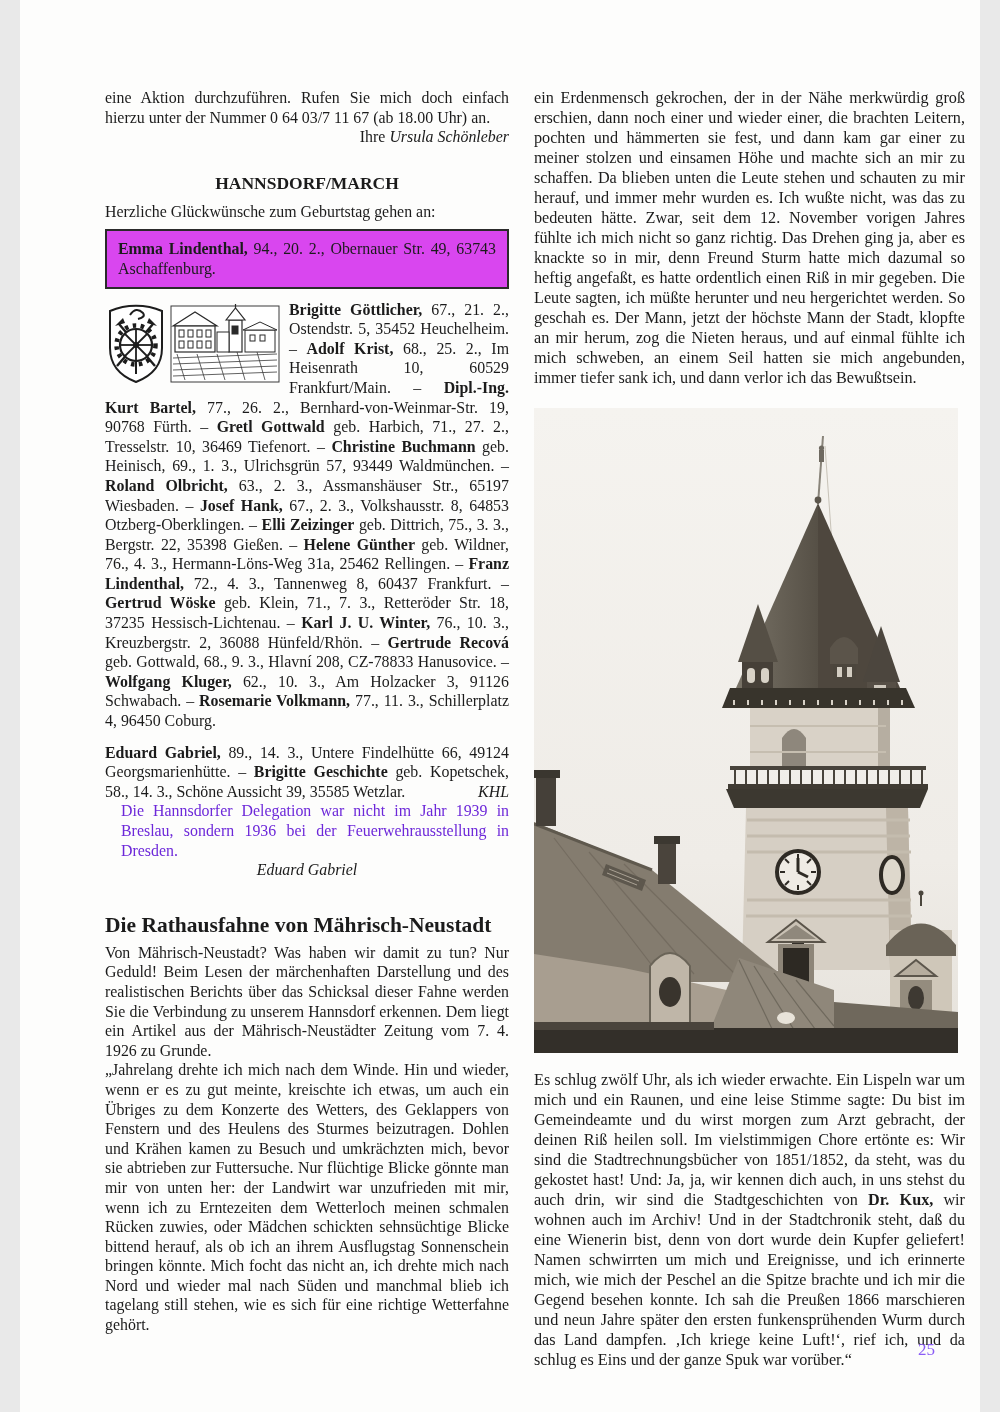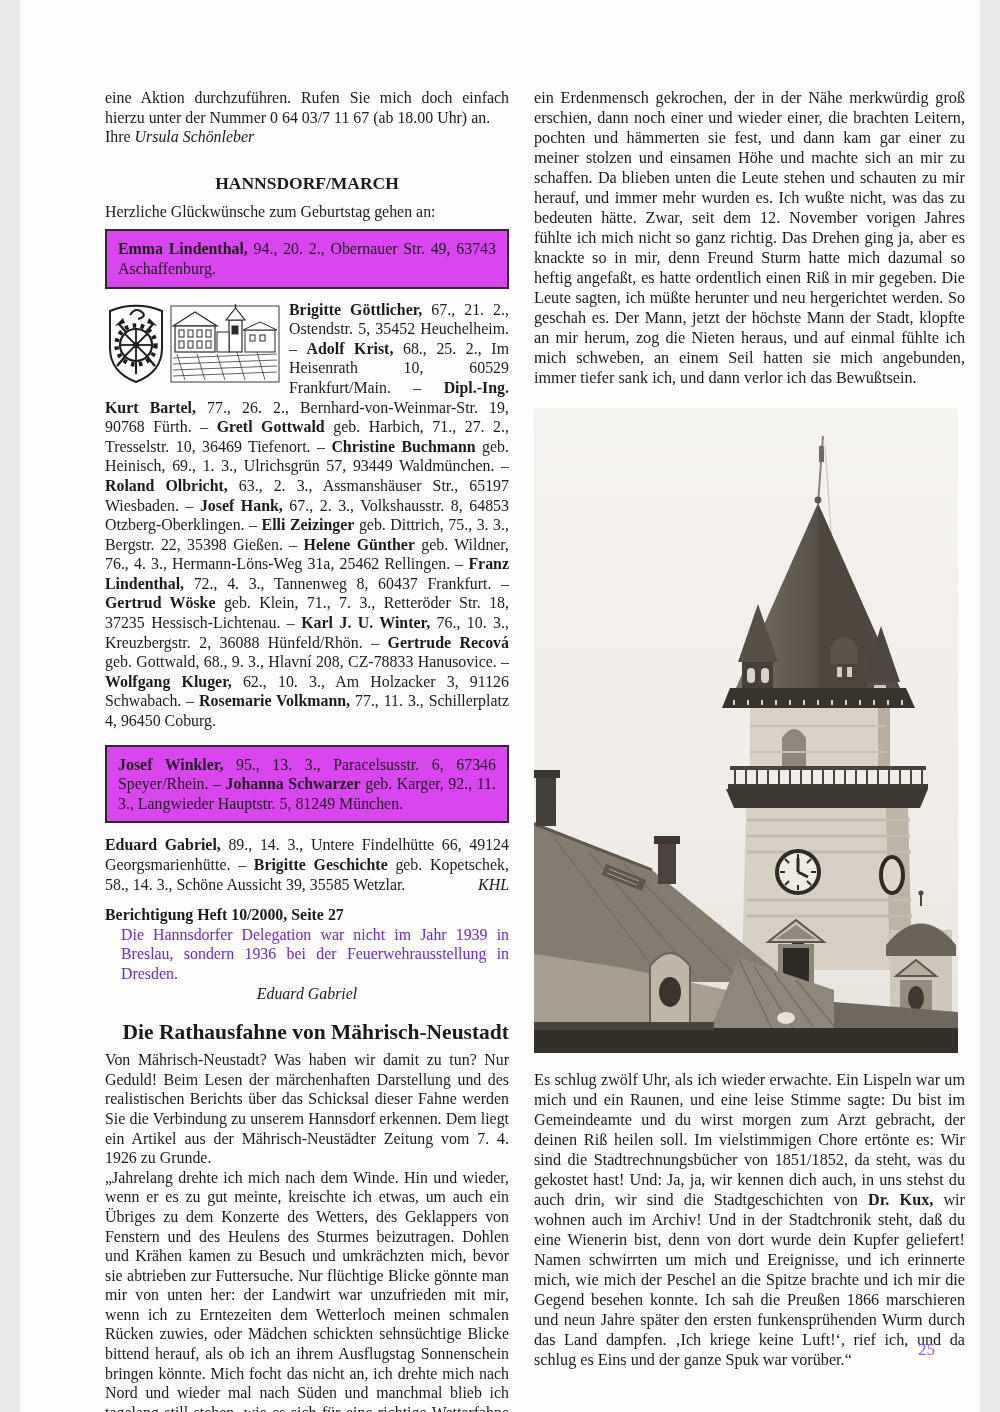--- a/index.html
+++ b/index.html
@@ -23,20 +23,21 @@
     text-align:justify;
   }
   .col-right .jt{font-size:16.2px;line-height:20px;}
 
   .b{font-weight:bold;}
   .i{font-style:italic;}
 
   .sig{
     margin:0 0 24px;
     font-size:15.9px;line-height:19.6px;
+    text-align:right;
   }
   .sec-h{
     margin:26px 0 8px;
     font-size:17.5px;line-height:21px;
     text-align:center;font-weight:bold;
   }
   .bbox{
     margin:8px 0 0;
     border:2px solid #2b2b2b;
     background:#d946ef;
@@ -53,23 +54,23 @@
 
   .corr-h{
     margin:11px 0 0;
     font-size:15.9px;line-height:19.6px;
     font-weight:bold;
   }
   .corr-body{color:#6d28d9;margin-left:16px;}
   .corr-sig{margin:0;text-align:center;font-style:italic;font-size:15.9px;line-height:19.6px;}
 
   .article-title{
-    margin:16px 0 5px;
+    margin:32px 0 5px;
     font-size:21.5px;line-height:26px;
-    text-align:right;font-weight:bold;
+    text-align:left;font-weight:bold;
   }
 
   .photo{
     width:424px;height:645px;
     margin:20px 0 17px 0;
     display:block;
   }
 
   .page-number{
     position:absolute;
@@ -156,30 +157,26 @@
               <line x1="112" y1="52" x2="120" y2="78"></line>
               <line x1="132" y1="50" x2="140" y2="78"></line>
               <line x1="152" y1="50" x2="160" y2="78"></line>
             </g>
           </g>
         </svg>
       </span>
       <span><span class="b">Brigitte Göttlicher,</span><span> 67., 21. 2., Ostendstr. 5, 35452 Heuchelheim. – </span><span class="b">Adolf Krist,</span><span> 68., 25. 2., Im Heisenrath 10, 60529 Frankfurt/Main. – </span><span class="b">Dipl.-Ing. Kurt Bartel,</span><span> 77., 26. 2., Bernhard-von-Weinmar-Str. 19, 90768 Fürth. – </span><span class="b">Gretl Gottwald</span><span> geb. Harbich, 71., 27. 2., Tresselstr. 10, 36469 Tiefenort. – </span><span class="b">Christine Buchmann</span><span> geb. Heinisch, 69., 1. 3., Ulrichsgrün 57, 93449 Waldmünchen. – </span><span class="b">Roland Olbricht,</span><span> 63., 2. 3., Assmanshäuser Str., 65197 Wiesbaden. – </span><span class="b">Josef Hank,</span><span> 67., 2. 3., Volkshausstr. 8, 64853 Otzberg-Oberklingen. – </span><span class="b">Elli Zeizinger</span><span> geb. Dittrich, 75., 3. 3., Bergstr. 22, 35398 Gießen. – </span><span class="b">Helene Günther</span><span> geb. Wildner, 76., 4. 3., Hermann-Löns-Weg 31a, 25462 Rellingen. – </span><span class="b">Franz Lindenthal,</span><span> 72., 4. 3., Tannenweg 8, 60437 Frankfurt. – </span><span class="b">Gertrud Wöske</span><span> geb. Klein, 71., 7. 3., Retteröder Str. 18, 37235 Hessisch-Lichtenau. – </span><span class="b">Karl J. U. Winter,</span><span> 76., 10. 3., Kreuzbergstr. 2, 36088 Hünfeld/Rhön. – </span><span class="b">Gertrude Recová</span><span> geb. Gottwald, 68., 9. 3., Hlavní 208, CZ-78833 Hanusovice. – </span><span class="b">Wolfgang Kluger,</span><span> 62., 10. 3., Am Holzacker 3, 91126 Schwabach. – </span><span class="b">Rosemarie Volkmann,</span><span> 77., 11. 3., Schillerplatz 4, 96450 Coburg.</span></span>
     </div>
 
-    <div class="bbox" style="margin-top:14px">
-      <p class="jt"><span class="b">Josef Winkler,</span><span> 95., 13. 3., Paracelsusstr. 6, 67346 Speyer/Rhein. – </span><span class="b">Johanna Schwarzer</span><span> geb. Karger, 92., 11. 3., Langwieder Hauptstr. 5, 81249 München.</span></p>
-    </div>
 
     <div class="jt after-para">
       <span><span class="b">Eduard Gabriel,</span><span> 89., 14. 3., Untere Findelhütte 66, 49124 Georgsmarienhütte. – </span><span class="b">Brigitte Geschichte</span><span> geb. Kopetschek, 58., 14. 3., Schöne Aussicht 39, 35585 Wetzlar.</span></span>
       <span class="khl">KHL</span>
     </div>
 
-    <p class="corr-h">Berichtigung Heft 10/2000, Seite 27</p>
     <p class="jt corr-body">Die Hannsdorfer Delegation war nicht im Jahr 1939 in Breslau, sondern 1936 bei der Feuerwehrausstellung in Dresden.</p>
     <p class="corr-sig">Eduard Gabriel</p>
 
     <h2 class="article-title">Die Rathausfahne von Mährisch-Neustadt</h2>
     <p class="jt">Von Mährisch-Neustadt? Was haben wir damit zu tun? Nur Geduld! Beim Lesen der märchenhaften Darstellung und des realistischen Berichts über das Schicksal dieser Fahne werden Sie die Verbindung zu unserem Hannsdorf erkennen. Dem liegt ein Artikel aus der Mährisch-Neustädter Zeitung vom 7. 4. 1926 zu Grunde.</p>
     <p class="jt">„Jahrelang drehte ich mich nach dem Winde. Hin und wieder, wenn er es zu gut meinte, kreischte ich etwas, um auch ein Übriges zu dem Konzerte des Wetters, des Geklappers von Fenstern und des Heulens des Sturmes beizutragen. Dohlen und Krähen kamen zu Besuch und umkrächzten mich, bevor sie abtrieben zur Futtersuche. Nur flüchtige Blicke gönnte man mir von unten her: der Landwirt war unzufrieden mit mir, wenn ich zu Erntezeiten dem Wetterloch meinen schmalen Rücken zuwies, oder Mädchen schickten sehnsüchtige Blicke bittend herauf, als ob ich an ihrem Ausflugstag Sonnenschein bringen könnte. Mich focht das nicht an, ich drehte mich nach Nord und wieder mal nach Süden und manchmal blieb ich tagelang still stehen, wie es sich für eine richtige Wetterfahne gehört.</p>
 
   </div>
 
   <div class="col col-right">

